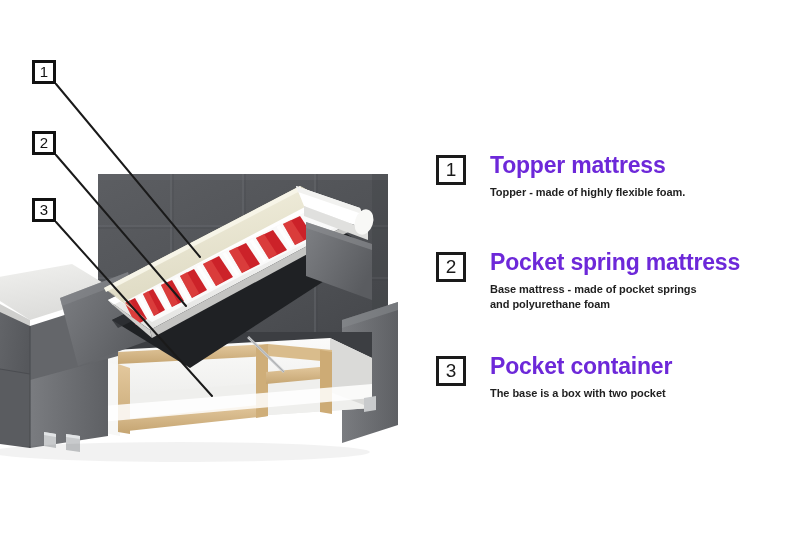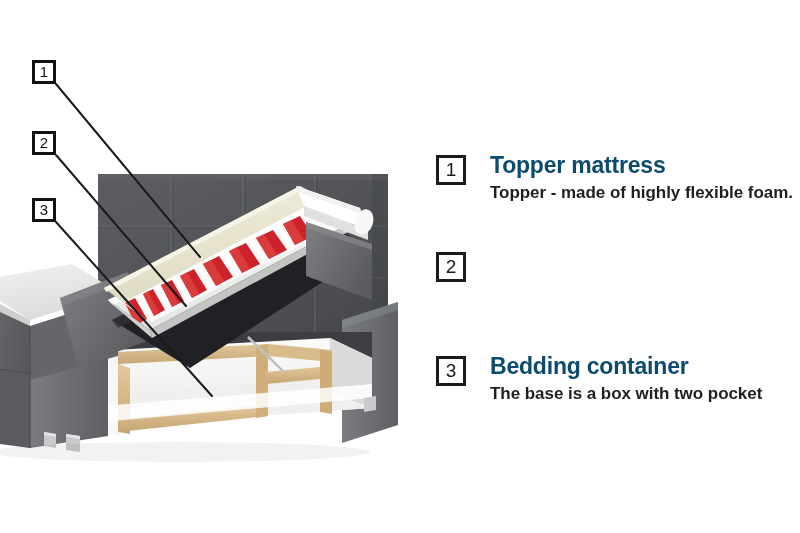--- a/index.html
+++ b/index.html
@@ -95,28 +95,28 @@
     justify-content: center;
   }
   .legend-body {
     margin-left: 58px;
   }
   .legend-title {
     font-family: "Liberation Sans", sans-serif;
     font-weight: bold;
     font-size: 23px;
     line-height: 27px;
-    color: #0c4a6e;
+    color: #6d28d9;
     letter-spacing: -0.2px;
     white-space: nowrap;
   }
   .legend-desc {
     font-family: "Liberation Sans", sans-serif;
     font-weight: bold;
-    font-size: 17px;
+    font-size: 11px;
     line-height: 15px;
     color: #1f1f1f;
     margin-top: 6px;
     letter-spacing: -0.05px;
   }
   .legend-desc span { display: block; }
 </style>
 </head>
 <body>
 
@@ -342,26 +342,33 @@
       <div class="legend-body">
         <div class="legend-title">Topper mattress</div>
         <div class="legend-desc">
           <span>Topper - made of highly flexible foam.</span>
         </div>
       </div>
     </div>
 
     <div class="legend-item" id="legend-item-2">
       <div class="legend-num">2</div>
+      <div class="legend-body">
+        <div class="legend-title">Pocket spring mattress</div>
+        <div class="legend-desc">
+          <span>Base mattress - made of pocket springs</span>
+          <span>and polyurethane foam</span>
+        </div>
+      </div>
     </div>
 
     <div class="legend-item" id="legend-item-3">
       <div class="legend-num">3</div>
       <div class="legend-body">
-        <div class="legend-title">Bedding container</div>
+        <div class="legend-title">Pocket container</div>
         <div class="legend-desc">
           <span>The base is a box with two pocket</span>
         </div>
       </div>
     </div>
 
   </div>
 </div>
 
 </body></html>

